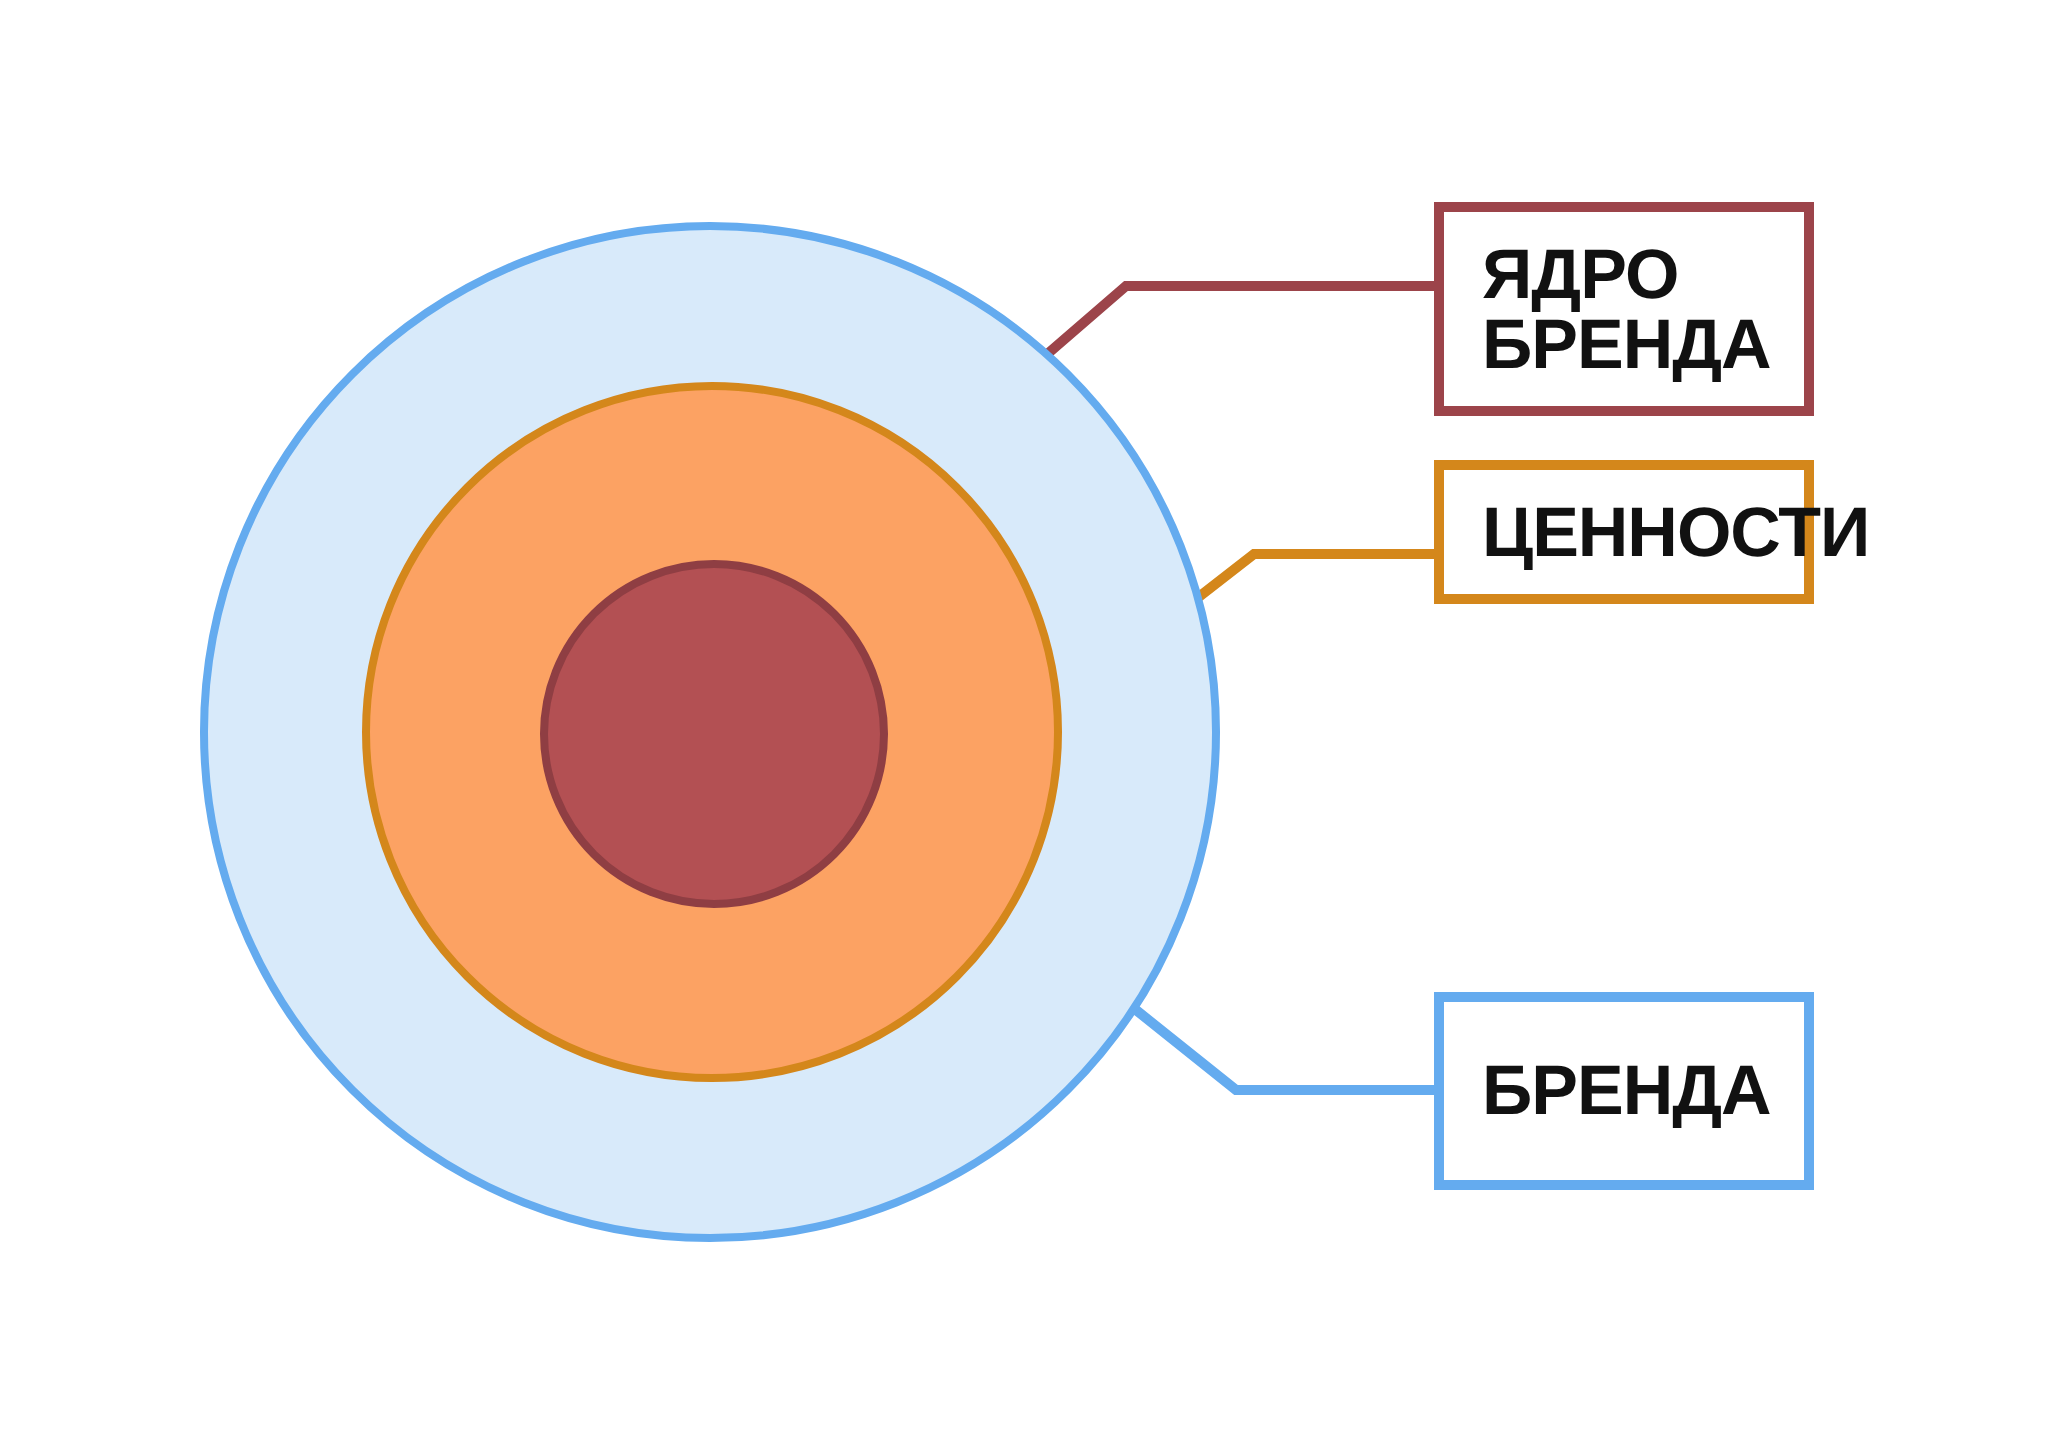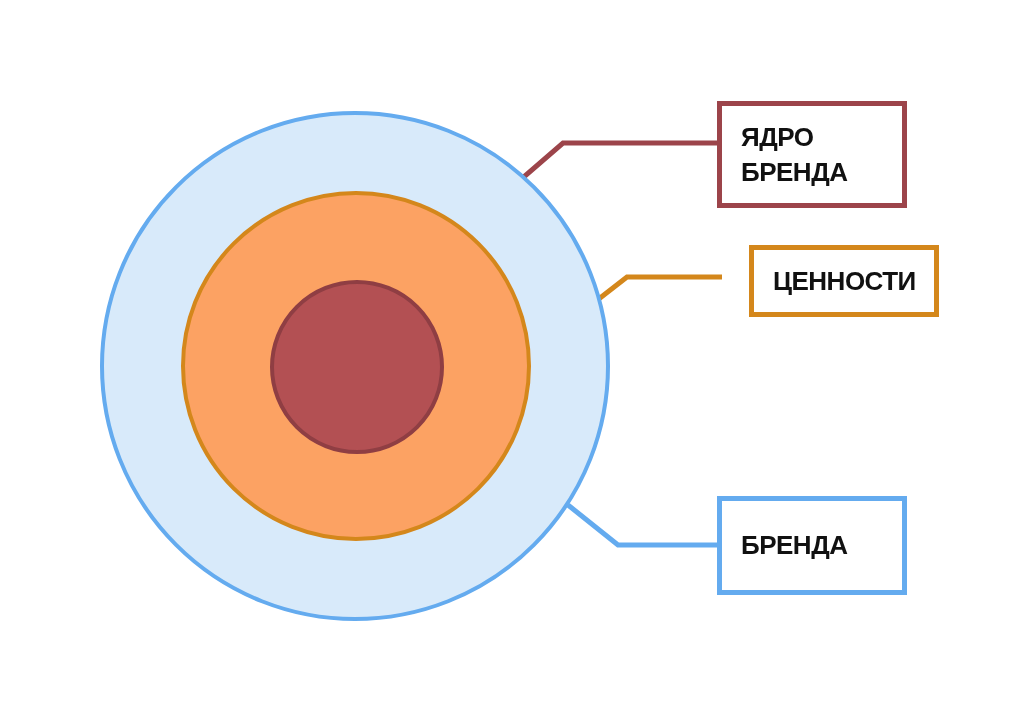--- a/index.html
+++ b/index.html
@@ -26,28 +26,28 @@
     position: absolute;
     left: 717px;
     width: 190px;
     box-sizing: border-box;
     background: #ffffff;
     display: flex;
     flex-direction: column;
     justify-content: center;
     padding-left: 19px;
     font-weight: bold;
-    font-size: 26px;
+    font-size: 35px;
     line-height: 35px;
     letter-spacing: -0.5px;
     color: #111111;
   }
   .label-box span { display: block; white-space: nowrap; }
   .box-core   { top: 101px; height: 107px; border: 5px solid #9c444a; }
-  .box-values { top: 245px; height: 72px;  border: 5px solid #d4871b; margin-left: 32px; }
+  .box-values { top: 230px; height: 72px;  border: 5px solid #d4871b; }
   .box-image  { top: 496px; height: 99px;  border: 5px solid #64abef; }
 </style>
 </head>
 <body>
 
 <div class="canvas">
 
   <svg class="diagram-svg" viewBox="0 0 1024 715" xmlns="http://www.w3.org/2000/svg">
       <polyline points="392,291 563,143 722,143" fill="none" stroke="#9c444a" stroke-width="5"></polyline>
       <polyline points="528,354 627,277 722,277" fill="none" stroke="#d4871b" stroke-width="5"></polyline>

